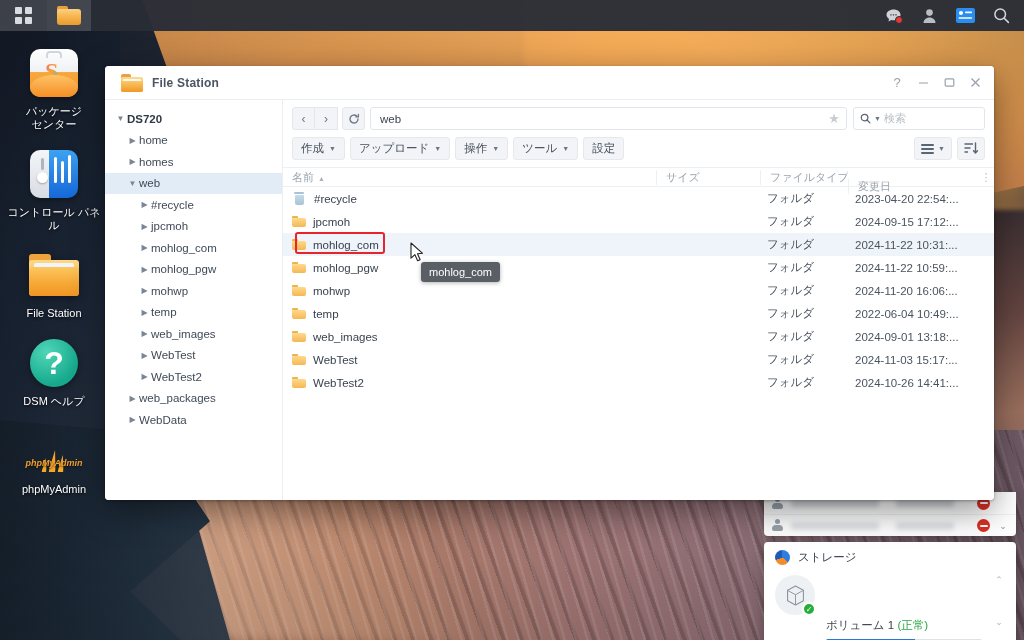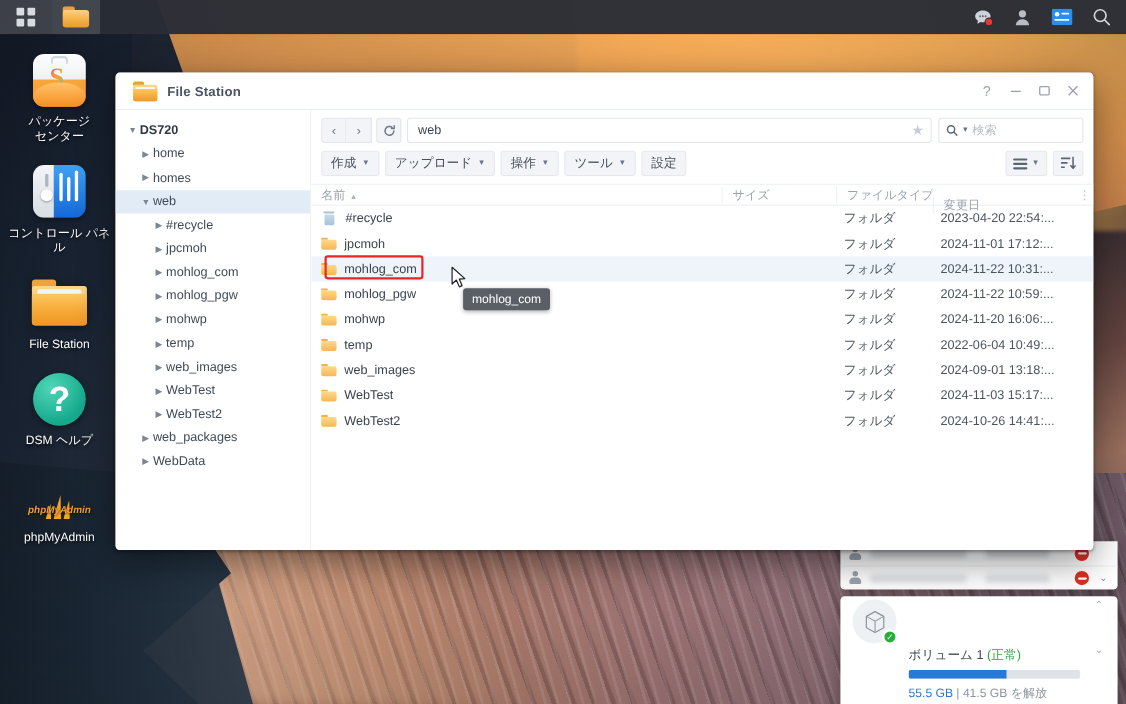--- a/index.html
+++ b/index.html
@@ -501,20 +501,24 @@
       <span class="blur-bar b1 light"></span>
       <span class="blur-bar b2 light"></span>
       <span class="stop"></span>
       <span class="chev">⌄</span>
     </div>
   </div>
 
   <div class="wgap"></div>
 
   <div class="wcard">
+    <div class="wcard-head">
+      <span class="pie"></span>
+      <span class="t">ストレージ</span>
+    </div>
     <div class="vol-body">
       <div class="disk">
         <svg class="cube" viewBox="0 0 24 26" aria-hidden="true">
           <path d="M12 1 22 6.5v13L12 25 2 19.5v-13z" fill="none" stroke="#8d959e" stroke-width="1.4" stroke-linejoin="round"></path>
           <path d="M2 6.5 12 12l10-5.5M12 12v13" fill="none" stroke="#8d959e" stroke-width="1.2"></path>
         </svg>
         <span class="ok">✓</span>
       </div>
       <div class="vol-info">
         <div class="vol-name">
@@ -726,21 +730,21 @@
             <div class="trow">
               <div class="td name">
                 <span class="fico">
                   <span class="t"></span>
                   <span class="b"></span>
                 </span>
                 <span>jpcmoh</span>
               </div>
               <div class="td size"></div>
               <div class="td type">フォルダ</div>
-              <div class="td date">2024-11-01 17:12:...</div>
+              <div class="td date">2024-09-15 17:12:...</div>
               <div class="td menu"></div>
             </div>
             <div class="trow sel">
               <div class="td name">
                 <span class="fico">
                   <span class="t"></span>
                   <span class="b"></span>
                 </span>
                 <span>mohlog_com</span>
               </div>

